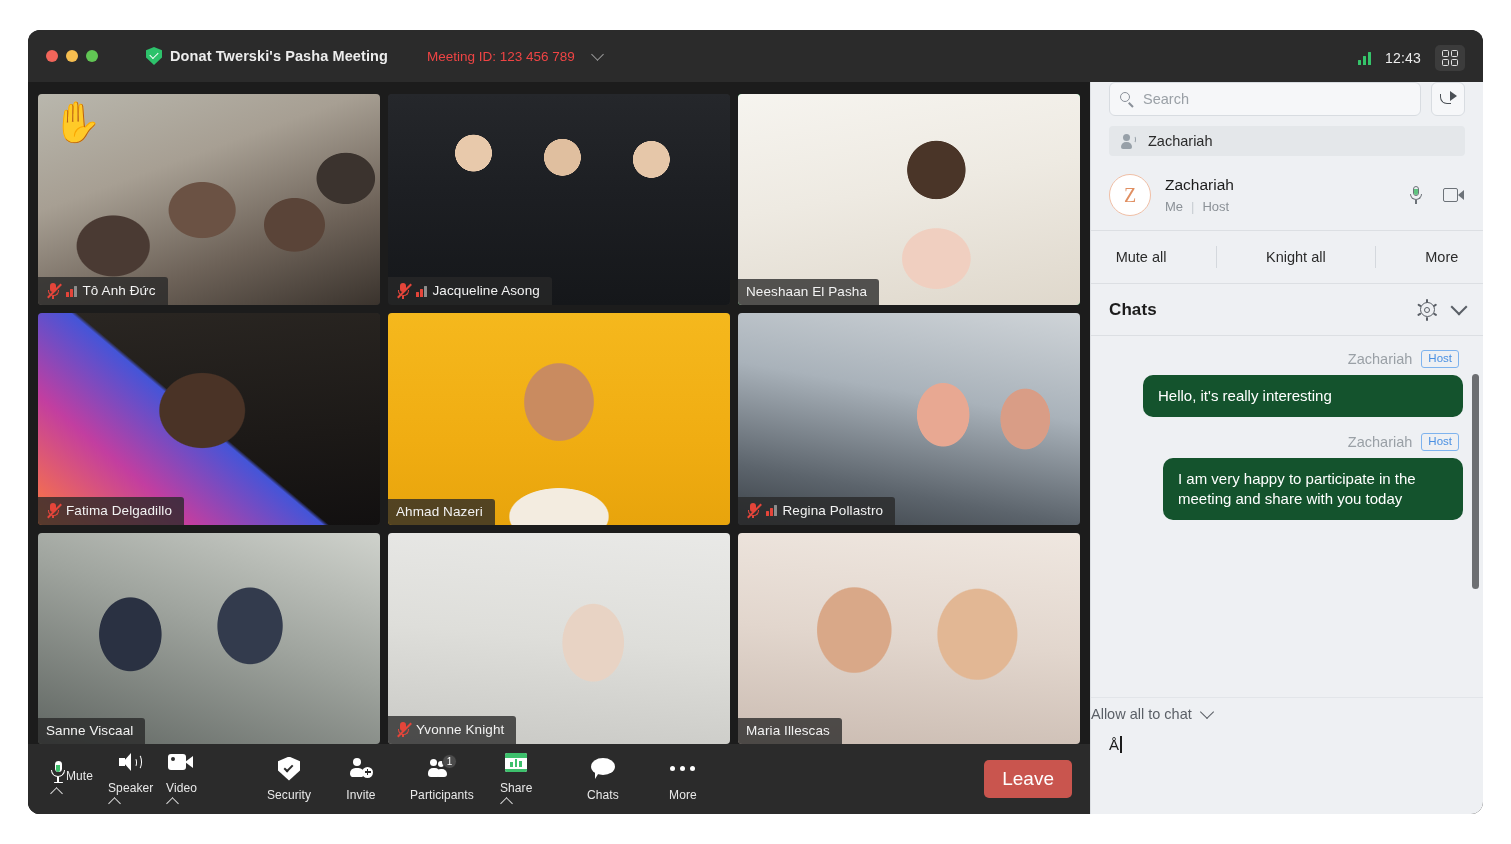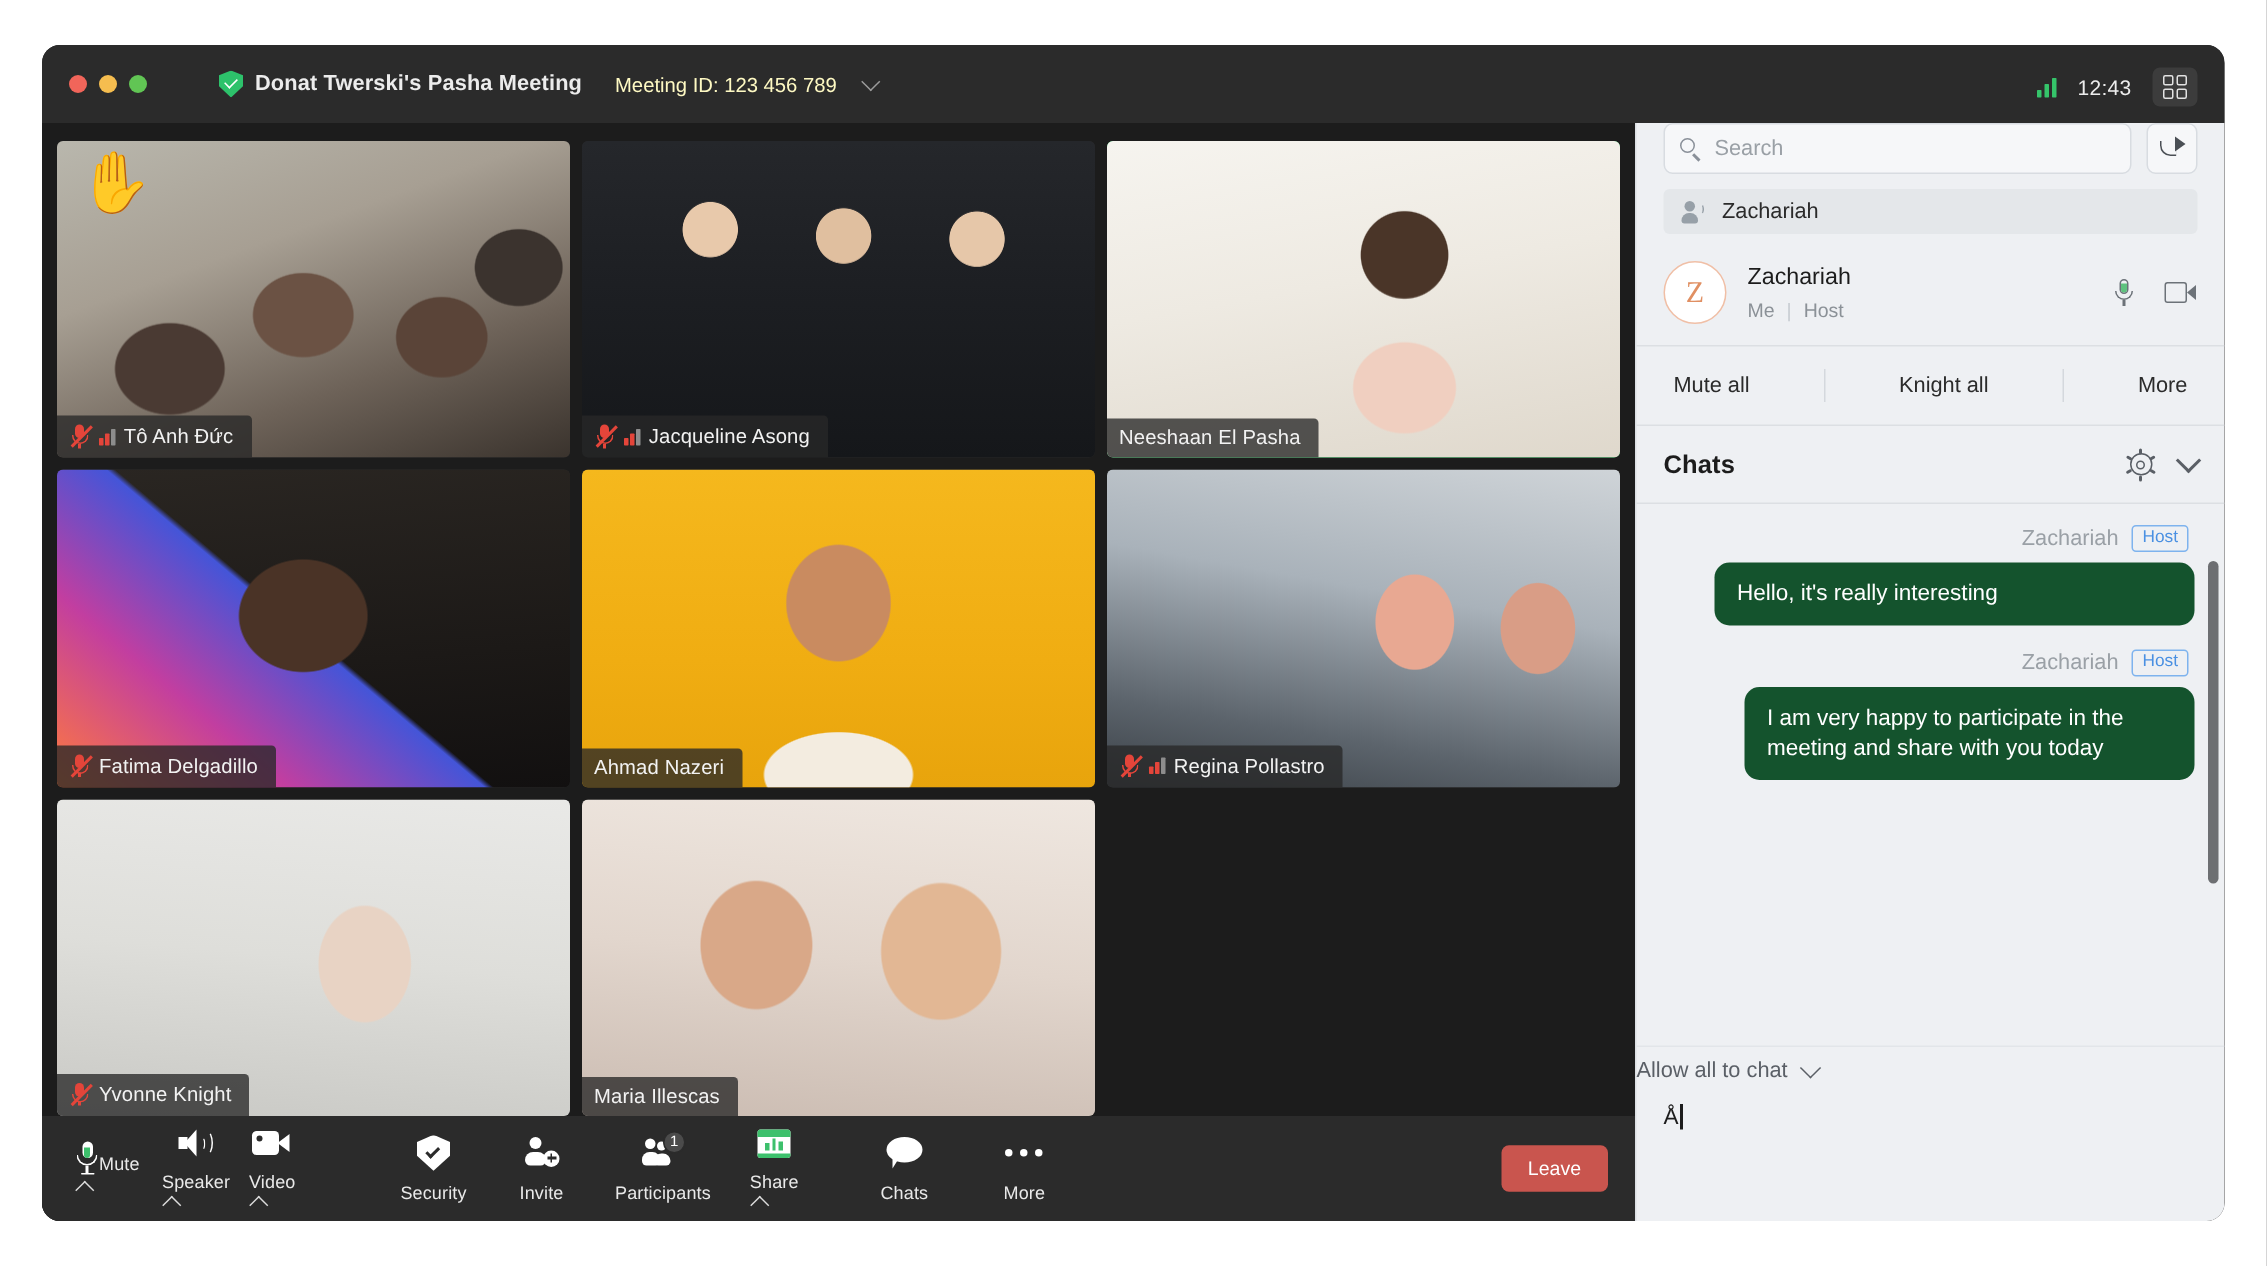--- a/index.html
+++ b/index.html
@@ -64,23 +64,23 @@
     transform: rotate(-45deg);
   }
   .meeting-title {
     color: #ececec;
     font-size: 14.5px;
     font-weight: 600;
     letter-spacing: .1px;
     white-space: nowrap;
   }
   .meeting-id {
-    color: #fef9c3;
+    color: #ef4444;
     font-size: 13.5px;
-    margin-left: 14px;
+    margin-left: 31px;
     white-space: nowrap;
   }
   .chev-sm {
     display: inline-block;
     width: 9px; height: 9px;
     border-right: 1.5px solid #9b9b9b;
     border-bottom: 1.5px solid #9b9b9b;
     transform: rotate(45deg);
     margin-left: 10px;
     margin-bottom: 4px;
@@ -305,21 +305,21 @@
 
   
   .ic-more { display: flex; gap: 5px; align-items: center; }
   .ic-more i { width: 5px; height: 5px; border-radius: 50%; background: #fff; display: block; }
 
   .leave-btn {
     position: absolute;
     right: 18px; top: 50%; transform: translateY(-50%);
     background: #c9554e;
     color: #fff;
-    font-size: 13px;
+    font-size: 19px;
     border: none;
     border-radius: 5px;
     padding: 8px 18px;
     cursor: pointer;
     font-family: "Liberation Sans", sans-serif;
   }
 
   
   .panel {
     width: 393px;
@@ -668,20 +668,26 @@
                 </span>
                 <span class="bars-red">
                   <i></i>
                   <i></i>
                   <i></i>
                 </span>
                 <span class="nm">Regina Pollastro</span>
               </div>
             </div>
             <div class="tile">
+              <div class="sc sc-7"></div>
+              <div class="namebar">
+                <span class="nm">Sanne Viscaal</span>
+              </div>
+            </div>
+            <div class="tile">
               <div class="sc sc-8"></div>
               <div class="namebar">
                 <span class="mic-muted">
                   <span class="cap"></span>
                   <span class="arc"></span>
                   <span class="stem"></span>
                   <span class="slash"></span>
                 </span>
                 <span class="nm">Yvonne Knight</span>
               </div>

